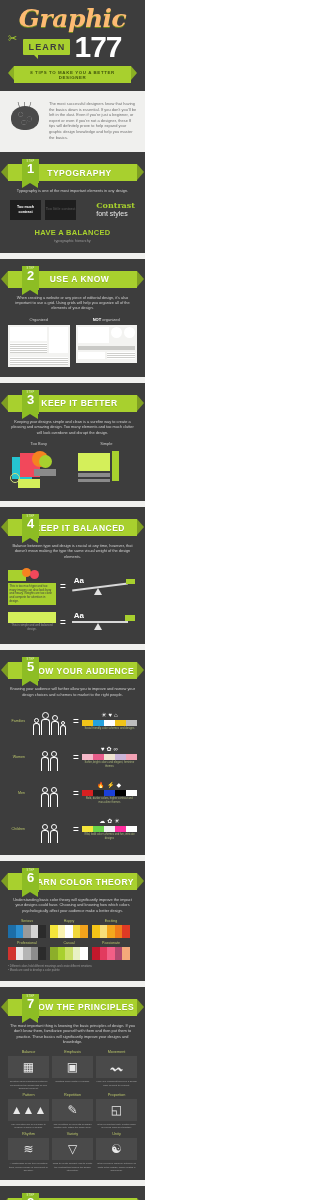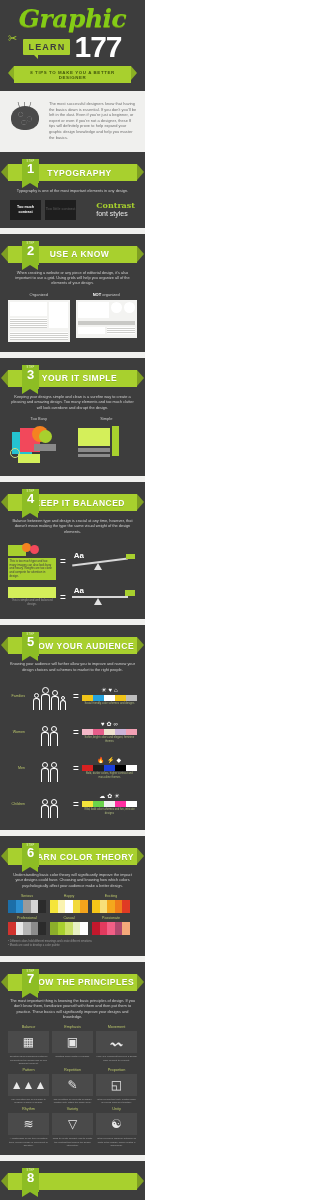--- a/index.html
+++ b/index.html
@@ -12,21 +12,21 @@
   .page { width:145px; height:1200px; position:relative; background:#3d3d3d; }
 
   
   .band-dark { background:#3d3d3d; }
 
   
   .header { background:#3d3d3d; padding:6px 0 8px; position:relative; }
   .logo-wrap { text-align:center; position:relative; }
   .graphic {
     font-family:"DejaVu Serif", serif; font-style:italic; font-weight:bold;
-    color:#84cc16; font-size:25px; line-height:26px; letter-spacing:-0.5px;
+    color:#fdba74; font-size:25px; line-height:26px; letter-spacing:-0.5px;
     text-shadow:0 1px 0 #6f8b1c;
   }
   .row101 { display:flex; align-items:center; justify-content:center; gap:4px; margin-top:1px;}
   .bubble {
     background:#a8d02e; color:#3d3d3d; font-weight:bold; font-size:9px;
     letter-spacing:1.2px; padding:3px 5px 3px 5px; position:relative; border-radius:1px;
   }
   .bubble:after{
     content:""; position:absolute; left:10px; bottom:-4px; width:0;height:0;
     border-left:5px solid transparent; border-right:0 solid transparent;
@@ -199,20 +199,24 @@
       <span class="title">TYPOGRAPHY</span>
     </div>
     <div class="lead">Typography is one of the most important elements in any design.</div>
     <div class="s1row">
       <div class="chip black">Too much contrast</div>
       <div class="chip dim">Too little contrast</div>
       <div class="contrast-blk">
         <div class="c1">Contrast</div>
         <div class="c2">font styles</div>
       </div>
+    </div>
+    <div class="balanced">
+      <div class="b1">HAVE A BALANCED</div>
+      <div class="b2">typographic hierarchy</div>
     </div>
     <div style="height:8px"></div>
   </div>
 
   <div style="height:6px;background:#f0f0ee"></div>
 
   <div class="sec band-dark">
     <div class="ribbon">
       <div class="tag">
         <span class="step">STEP</span>
@@ -257,21 +261,21 @@
   </div>
 
   <div style="height:6px;background:#f0f0ee"></div>
 
   <div class="sec band-dark">
     <div class="ribbon">
       <div class="tag">
         <span class="step">STEP</span>
         <span class="n">3</span>
       </div>
-      <span class="title">YOUR IT SIMPLE</span>
+      <span class="title">KEEP IT BETTER</span>
     </div>
     <div class="lead">Keeping your designs simple and clean is a surefire way to create a pleasing and amazing design. Too many elements and too much clutter will look overdone and disrupt the design.</div>
     <div class="s3">
       <div style="flex:1">
         <div class="lbl">Too Busy</div>
         <div class="busy">
           <div class="sq" style="left:4px;top:8px;width:20px;height:22px;background:#25c3d0"></div>
           <div class="sq" style="left:12px;top:4px;width:20px;height:24px;background:#f2485b"></div>
           <div class="sq" style="left:24px;top:2px;width:16px;height:16px;border-radius:50%;background:#f58220"></div>
           <div class="sq" style="left:31px;top:6px;width:13px;height:13px;border-radius:50%;background:#a8d02e"></div>

